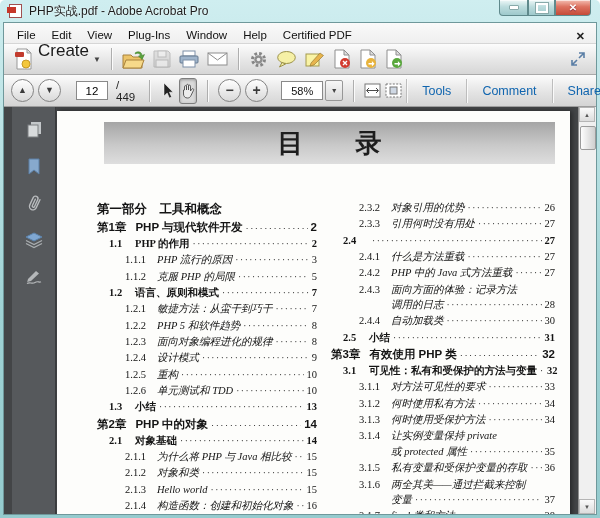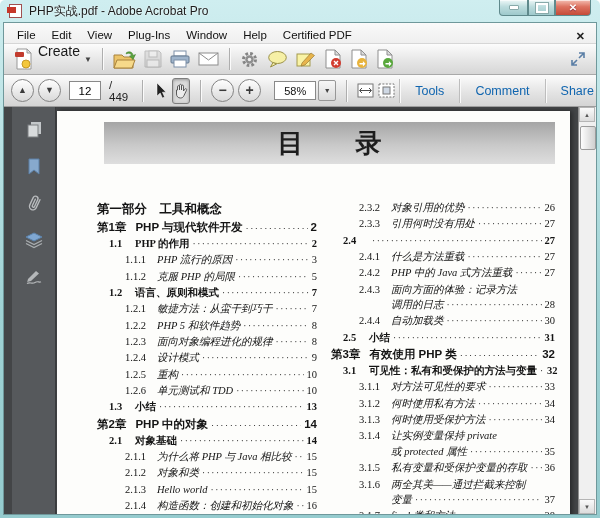--- a/index.html
+++ b/index.html
@@ -30,33 +30,33 @@
 
   .menubar{height:20px;background:linear-gradient(#fafafa,#efefef);border-bottom:1px solid #d6d6d6;
            display:flex;align-items:flex-end;padding:0 5px;flex:none;}
   .menu-item{font-size:11.5px;color:#111;padding:2px 8px;}
   .menu-close{margin-left:auto;font-size:11px;font-weight:bold;color:#222;padding:0 6px;}
 
   .toolbar{height:30px;background:linear-gradient(#fcfcfc,#e6e6e6 55%,#d6d6d6);
            border-bottom:1px solid #a9a9a9;display:flex;align-items:center;padding:0 6px;flex:none;}
   .tbtn{height:26px;display:flex;align-items:center;justify-content:center;padding:0 4px;border-radius:3px;}
   .sep{width:1px;height:22px;background:#aeaeae;box-shadow:1px 0 0 #fbfbfb;margin:0 6px;flex:none;}
-  .create-label{font-size:14px;color:#1a1a1a;margin:0 4px 16px 5px;}
+  .create-label{font-size:17px;color:#1a1a1a;margin:0 4px 16px 5px;}
   .dd-arrow{font-size:8px;color:#444;}
   .expand-right{margin-left:auto;}
 
   .navbar{height:31px;background:linear-gradient(#fcfcfc,#e4e4e4 55%,#d4d4d4);
           border-bottom:1px solid #9d9d9d;display:flex;align-items:center;padding:0 7px;flex:none;gap:4px;}
   .circle-btn{width:21px;height:21px;border-radius:50%;border:1px solid #838383;flex:none;
               background:linear-gradient(#fefefe,#d9d9d9);display:flex;align-items:center;justify-content:center;
               color:#3b3b3b;}
   .circle-btn .tri{font-size:9px;line-height:1;}
   .circle-btn .pm{font-size:14px;font-weight:bold;line-height:1;margin-top:-1px;}
   .page-input{width:30px;height:17px;border:1px solid #898989;background:#fff;font:11.5px "Liberation Sans",sans-serif;
-              text-align:center;padding:0;margin-left:4px;}
+              text-align:center;padding:0;margin-left:11px;}
   .page-total{font-size:11.5px;color:#222;margin:0 4px;}
   .tool{width:25px;height:24px;display:flex;align-items:center;justify-content:center;border-radius:3px;}
   .tool.active{border:1px solid #7e7e7e;background:#dadada;box-shadow:inset 0 1px 3px rgba(0,0,0,.3);}
   .zoom-box{display:flex;align-items:center;margin-left:9px;}
   .zoom-val{width:40px;height:17px;border:1px solid #898989;background:#fff;font-size:11px;
             display:flex;align-items:center;justify-content:center;color:#111;}
   .zoom-dd{width:16px;height:19px;border:1px solid #979797;border-radius:2px;margin-left:2px;
            background:linear-gradient(#f7f7f7,#d9d9d9);display:flex;align-items:center;justify-content:center;
            font-size:7px;color:#444;}
   .nav-links{margin-left:auto;display:flex;align-items:center;height:100%;}

